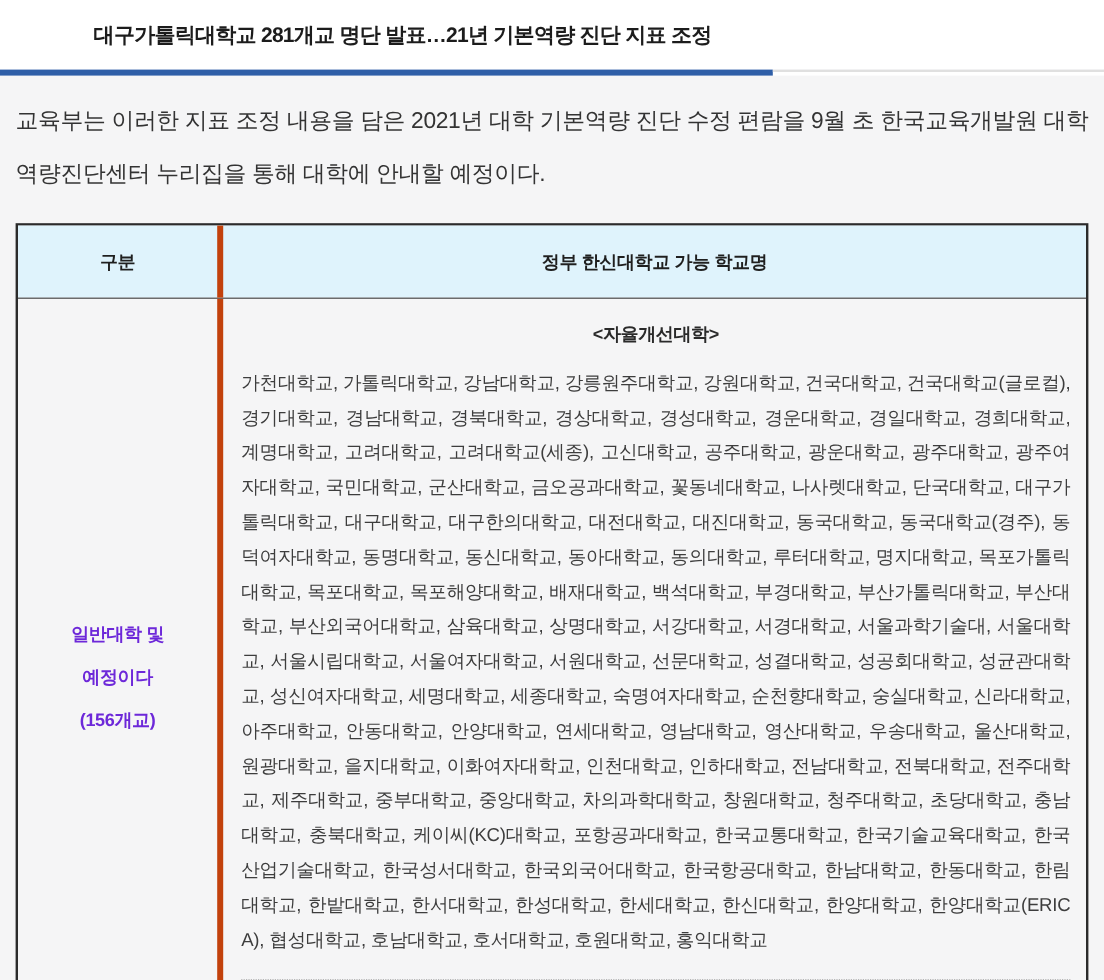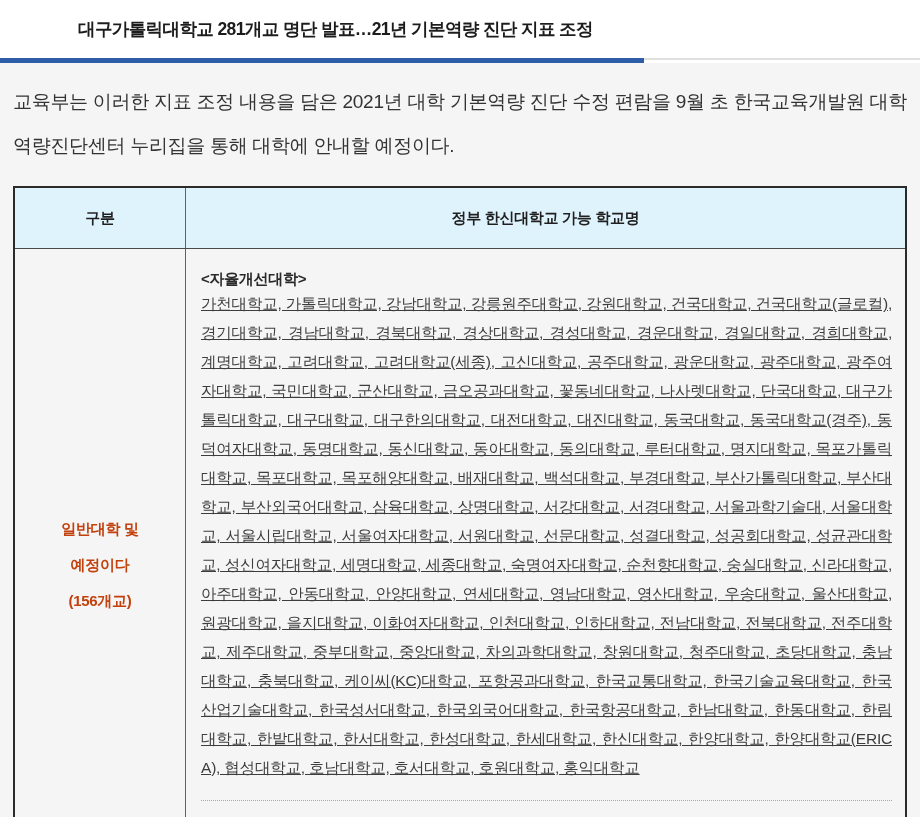--- a/index.html
+++ b/index.html
@@ -81,64 +81,64 @@
     margin-top: 18px;
     border: 2px solid #2b2b2b;
     width: 894px;
   }
   .t-row { display: flex; }
   .t-head { background: #dff3fc; height: 60px; }
   .t-cell { display: flex; }
   .cell-category {
     width: 171px;
     flex: 0 0 171px;
-    border-right: 1px solid #c2410c;
+    border-right: 5px solid #c2410c;
     align-items: center;
     justify-content: center;
   }
   .cell-schools { flex: 1; }
   .t-head .t-cell {
     align-items: center;
     justify-content: center;
     font-size: 15px;
     font-weight: bold;
     color: #1f1f1f;
     letter-spacing: -0.3px;
   }
   .t-body { height: 632px; border-top: 1px solid #4a4a4a; }
   .category-lines {
     text-align: center;
     font-size: 15px;
     font-weight: bold;
-    color: #c2410c;
+    color: #6d28d9;
     line-height: 36px;
     letter-spacing: -0.3px;
   }
   .cell-schools-inner {
     display: block;
     width: 100%;
     padding: 16px 13px 0 15px;
   }
   .sec-heading {
     margin-top: 4px;
     font-size: 15px;
     font-weight: bold;
     color: #2a2a2a;
     line-height: 20px;
     letter-spacing: -0.3px;
+    text-align: center;
   }
   .sec-list {
-    margin-top: 0;
+    margin-top: 16px;
     font-size: 15.5px;
     line-height: 29px;
     color: #3d3d3d;
     text-align: justify;
     word-break: break-all;
     letter-spacing: -0.2px;
-    text-decoration: underline;
   }
   .dotted-divider {
     margin-top: 18px;
     border-top: 1px dotted #a8a8a8;
     height: 0;
   }
 </style>
 </head>
 <body>
 

